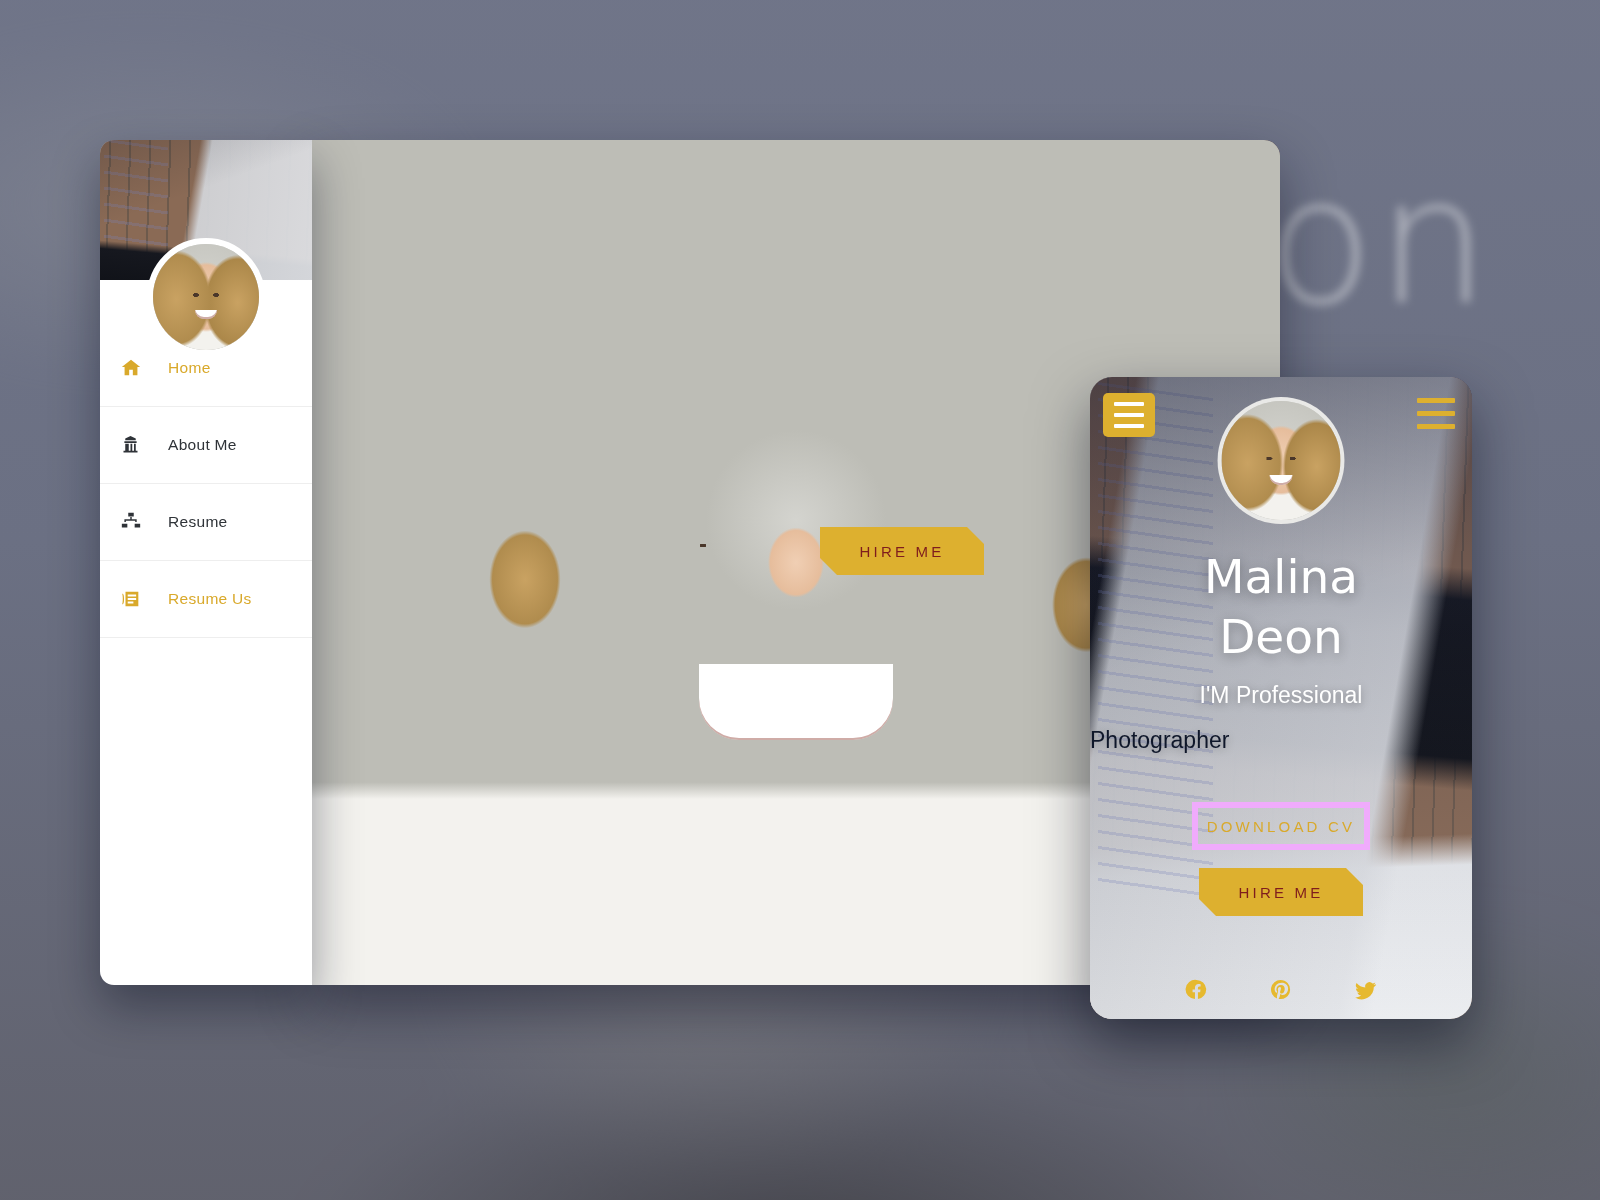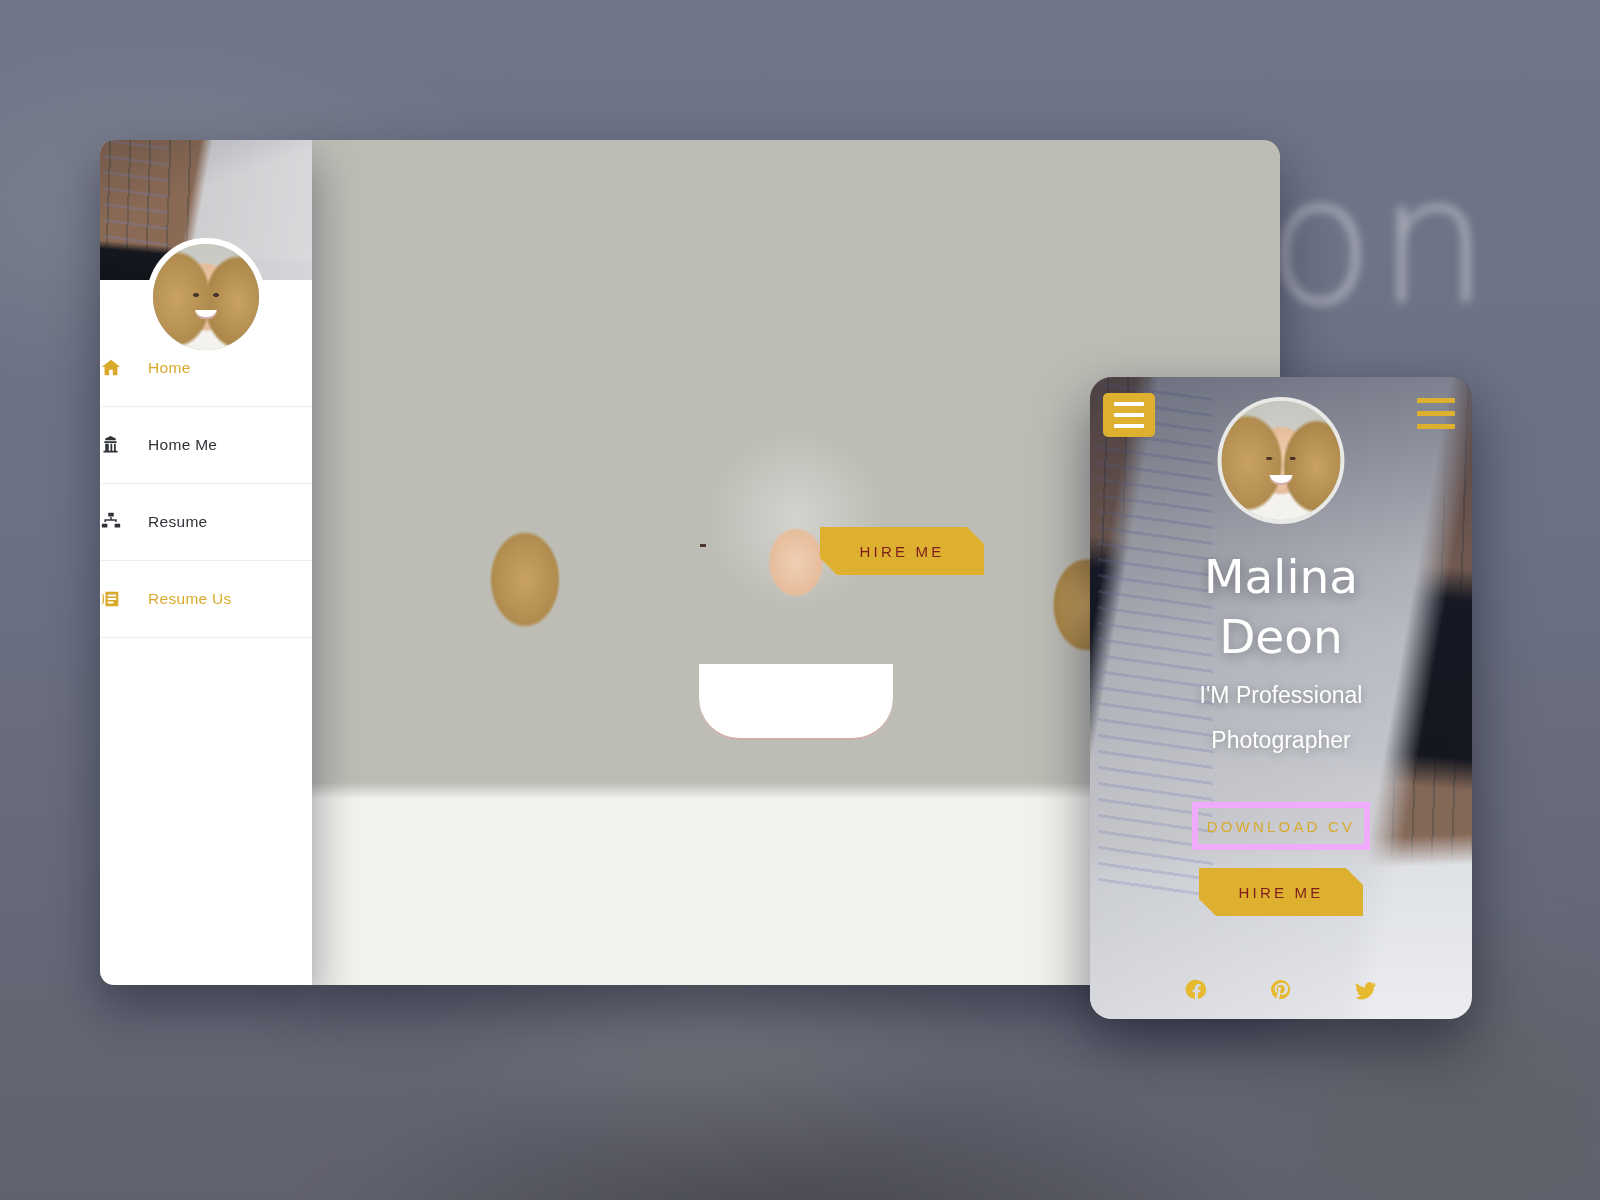--- a/index.html
+++ b/index.html
@@ -171,20 +171,21 @@
     border-radius: 0 0 40px 40px;
     background: #fff;
     box-shadow: inset 0 -2px 0 rgba(160,90,80,.5);
   }
 
   .sb-nav { padding-top: 50px; }
   .nav-item {
     display: flex;
     align-items: center;
     height: 77px;
+    padding-left: 20px;
     border-bottom: 1px solid #eeeeee;
     cursor: pointer;
     color: #2f3338;
   }
   .nav-item.active { color: #d9a92b; }
   .nav-ico {
     width: 34px;
     display: flex; align-items: center; justify-content: flex-start;
     flex: 0 0 auto;
   }
@@ -339,21 +340,21 @@
     font-family: "DejaVu Sans", sans-serif;
     text-shadow: 0 3px 12px rgba(0,0,0,.30);
   }
   .mb-sub {
     position:absolute; left:0; right:0; top: 305px;
     text-align:center; color:#fff; font-size: 23px;
     text-shadow: 0 2px 9px rgba(0,0,0,.35);
   }
   .mb-role {
     position:absolute; left:0; right:0; top: 350px;
-    text-align:center; color:#ffffff; font-size: 23px;
+    text-align:left; color:#0f172a; font-size: 23px;
     text-shadow: 0 2px 9px rgba(0,0,0,.25);
   }
   .mb-buttons {
     position:absolute; left:0; right:0; top: 425px;
     display:flex; flex-direction:column; align-items:center; gap:18px;
   }
   .mb-social {
     position:absolute; left:0; right:0; bottom: 12px;
     display:flex; justify-content:center; gap:61px;
   }
@@ -387,21 +388,21 @@
         </span>
         <span class="nav-label">Home</span>
       </div>
 
       <div class="nav-item">
         <span class="nav-ico">
           <svg width="21" height="21" viewBox="0 0 24 24" fill="currentColor">
             <path d="M12 1 6 4v2h12V4l-6-3zM5 7v2h14V7H5zm1 3v8H4v2h16v-2h-2v-8h-2v8h-2v-8h-2v8h-2v-8H6z"></path>
           </svg>
         </span>
-        <span class="nav-label">Home Me</span>
+        <span class="nav-label">About Me</span>
       </div>
 
 
       <div class="nav-item">
         <span class="nav-ico">
           <svg width="22" height="22" viewBox="0 0 24 24" fill="currentColor">
             <path d="M9 2h6v4H9V2zM2 14h6v4H2v-4zm14 0h6v4h-6v-4zM11.2 6.5h1.6V9h5.4v3h-1.6v-1.4H6.4V12H4.8V9h6.4V6.5z"></path>
           </svg>
         </span>
         <span class="nav-label">Resume</span>

